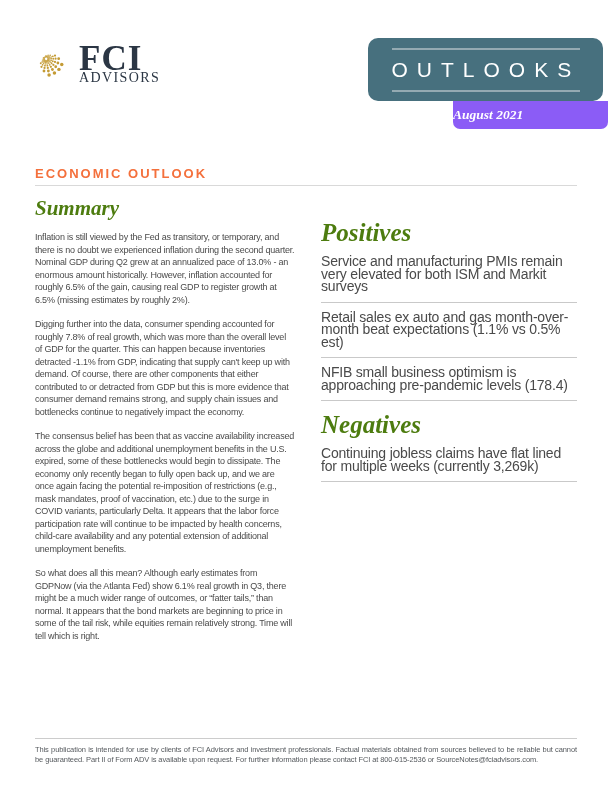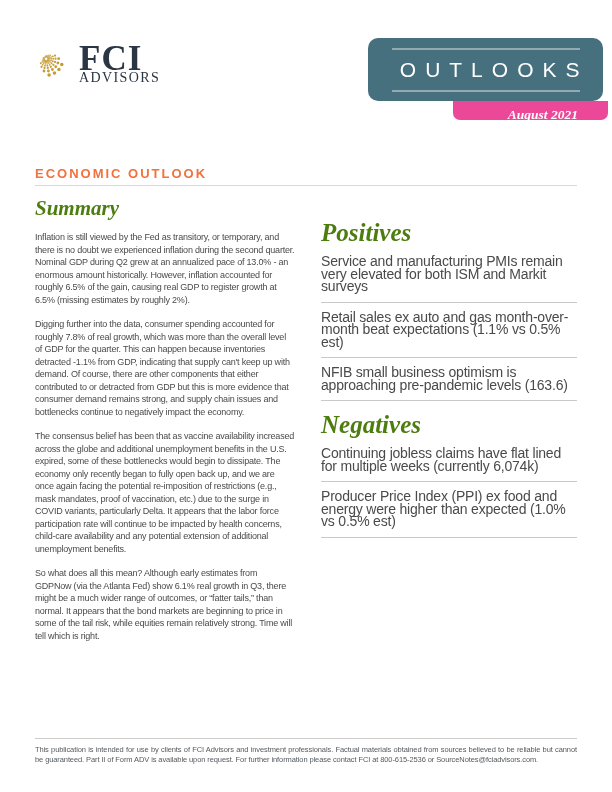--- a/index.html
+++ b/index.html
@@ -9,25 +9,25 @@
 
   
   .logo { position:absolute; left:36px; top:48px; display:flex; gap:12px; align-items:flex-start; }
   .logo-sphere { width:31px; height:31px; margin-top:2px; }
   .logo-sphere circle { fill:#c49b35; }
   .logo-text { display:flex; flex-direction:column; }
   .brand-top { font-family:"Liberation Serif", serif; font-weight:700; font-size:35px; line-height:22px; color:#2b3644; letter-spacing:1px; }
   .brand-bottom { font-family:"Liberation Serif", serif; font-weight:400; font-size:14px; line-height:14px; color:#2b3644; letter-spacing:1.4px; margin-top:1px; }
 
   .teal-banner { position:absolute; left:368px; top:38px; width:235px; height:63px; background:#47707e; border-radius:10px; display:flex; align-items:center; justify-content:center; }
-  .teal-inner { display:flex; flex-direction:column; align-items:flex-end; gap:9px; width:188px; }
+  .teal-inner { display:flex; flex-direction:column; align-items:flex-start; gap:9px; width:188px; }
   .banner-rule { height:2px; background:#94aab2; align-self:stretch; }
   .outlooks-title { color:#ffffff; font-size:21px; line-height:22px; letter-spacing:9px; margin-right:-9px; white-space:nowrap; font-weight:400; }
 
-  .date-banner { position:absolute; left:453px; top:101px; width:155px; height:19px; background:#ec4899; border-radius:0 0 7px 7px; text-align:right; padding-right:30px; }
+  .date-banner { position:absolute; left:453px; top:101px; width:155px; height:28px; background:#8b5cf6; border-radius:0 0 7px 7px; padding-right:30px; }
   .issue-date { color:#ffffff; font-family:"Liberation Serif", serif; font-style:italic; font-weight:700; font-size:13.5px; line-height:28px; }
 
   
   .section-heading { position:absolute; left:35px; top:166px; color:#f4703c; font-weight:700; font-size:13px; letter-spacing:2px; }
   .section-rule { position:absolute; left:35px; top:185px; width:542px; height:1px; background:#d9d9d9; }
 
   
   .columns { position:absolute; left:35px; top:196px; width:542px; display:flex; gap:26px; }
   .col-left { width:260px; }
   .col-right { width:256px; padding-top:26px; }
@@ -189,27 +189,26 @@
         <p>The consensus belief has been that as vaccine availability increased across the globe and additional unemployment benefits in the U.S. expired, some of these bottlenecks would begin to dissipate. The economy only recently began to fully open back up, and we are once again facing the potential re-imposition of restrictions (e.g., mask mandates, proof of vaccination, etc.) due to the surge in COVID variants, particularly Delta. It appears that the labor force participation rate will continue to be impacted by health concerns, child-care availability and any potential extension of additional unemployment benefits.</p>
         <p>So what does all this mean? Although early estimates from GDPNow (via the Atlanta Fed) show 6.1% real growth in Q3, there might be a much wider range of outcomes, or “fatter tails,” than normal. It appears that the bond markets are beginning to price in some of the tail risk, while equities remain relatively strong. Time will tell which is right.</p>
       </div>
     </div>
 
     <div class="col-right">
       <div class="h-serif side-h side-h-pos">Positives</div>
       <ul class="side-list">
         <li>Service and manufacturing PMIs remain very elevated for both ISM and Markit surveys</li>
         <li>Retail sales ex auto and gas month-over-month beat expectations (1.1% vs 0.5% est)</li>
-        <li>NFIB small business optimism is approaching pre-pandemic levels (163.6)</li>
+        <li>NFIB small business optimism is approaching pre-pandemic levels (178.4)</li>
       </ul>
 
       <div class="h-serif side-h side-h-neg">Negatives</div>
       <ul class="side-list">
-        <li>Continuing jobless claims have flat lined for multiple weeks (currently 6,074k)</li>
-        <li>Producer Price Index (PPI) ex food and energy were higher than expected (1.0% vs 0.5% est)</li>
+        <li>Continuing jobless claims have flat lined for multiple weeks (currently 3,269k)</li>
       </ul>
     </div>
 
   </div>
 
   <div class="footer">
     <p>This publication is intended for use by clients of FCI Advisors and investment professionals. Factual materials obtained from sources believed to be reliable but cannot be guaranteed. Part II of Form ADV is available upon request. For further information please contact FCI at 800-615-2536 or SourceNotes@fciadvisors.com.</p>
   </div>
 
 </div>

